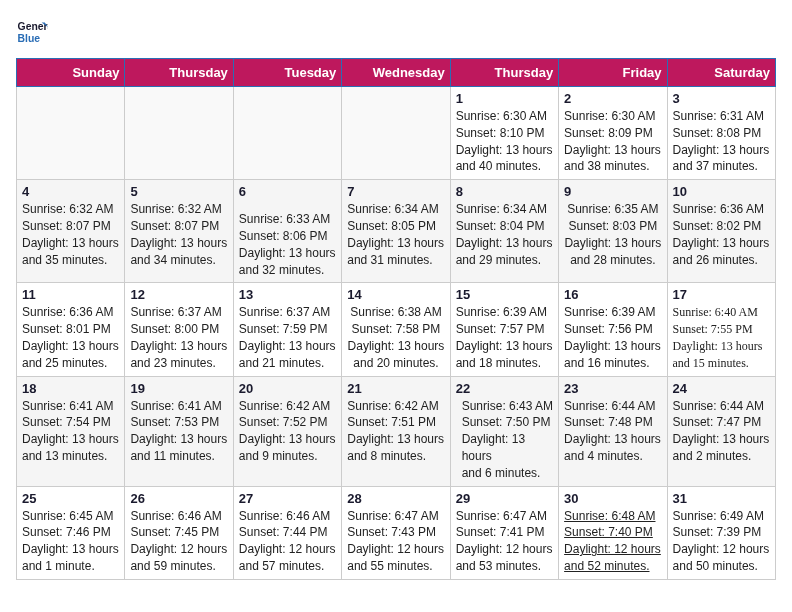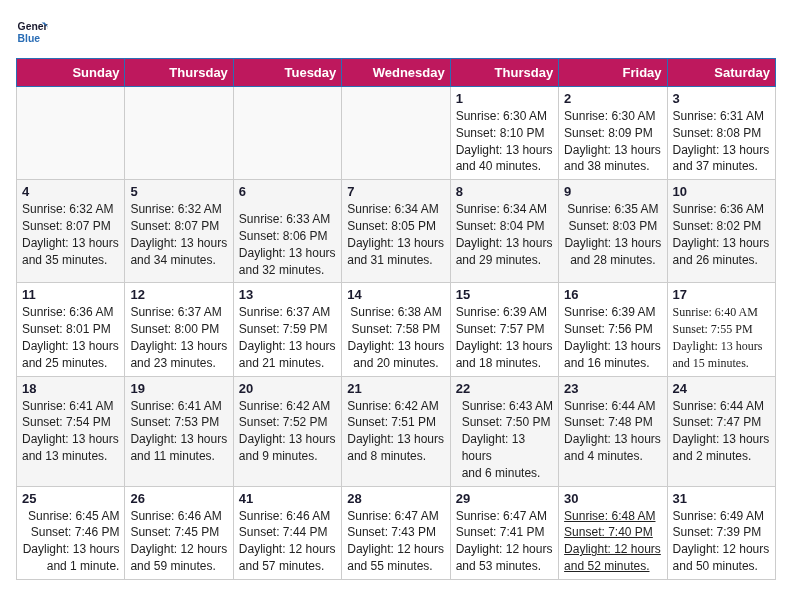--- a/index.html
+++ b/index.html
@@ -283,34 +283,34 @@
           <div class="day-num">24</div>
           <div class="day-info" style="white-space: pre-line;">Sunrise: 6:44 AM
 Sunset: 7:47 PM
 Daylight: 13 hours
 and 2 minutes.</div>
         </td>
       </tr>
       <tr>
         <td>
           <div class="day-num">25</div>
-          <div class="day-info" style="white-space: pre-line; text-align: right;">Sunrise: 6:45 AM
+          <div class="day-info" style="white-space: pre-line;">Sunrise: 6:45 AM
 Sunset: 7:46 PM
 Daylight: 13 hours
 and 1 minute.</div>
         </td>
         <td>
           <div class="day-num">26</div>
           <div class="day-info" style="white-space: pre-line;">Sunrise: 6:46 AM
 Sunset: 7:45 PM
 Daylight: 12 hours
 and 59 minutes.</div>
         </td>
         <td>
-          <div class="day-num">41</div>
+          <div class="day-num">27</div>
           <div class="day-info" style="white-space: pre-line;">Sunrise: 6:46 AM
 Sunset: 7:44 PM
 Daylight: 12 hours
 and 57 minutes.</div>
         </td>
         <td>
           <div class="day-num">28</div>
           <div class="day-info" style="white-space: pre-line;">Sunrise: 6:47 AM
 Sunset: 7:43 PM
 Daylight: 12 hours

